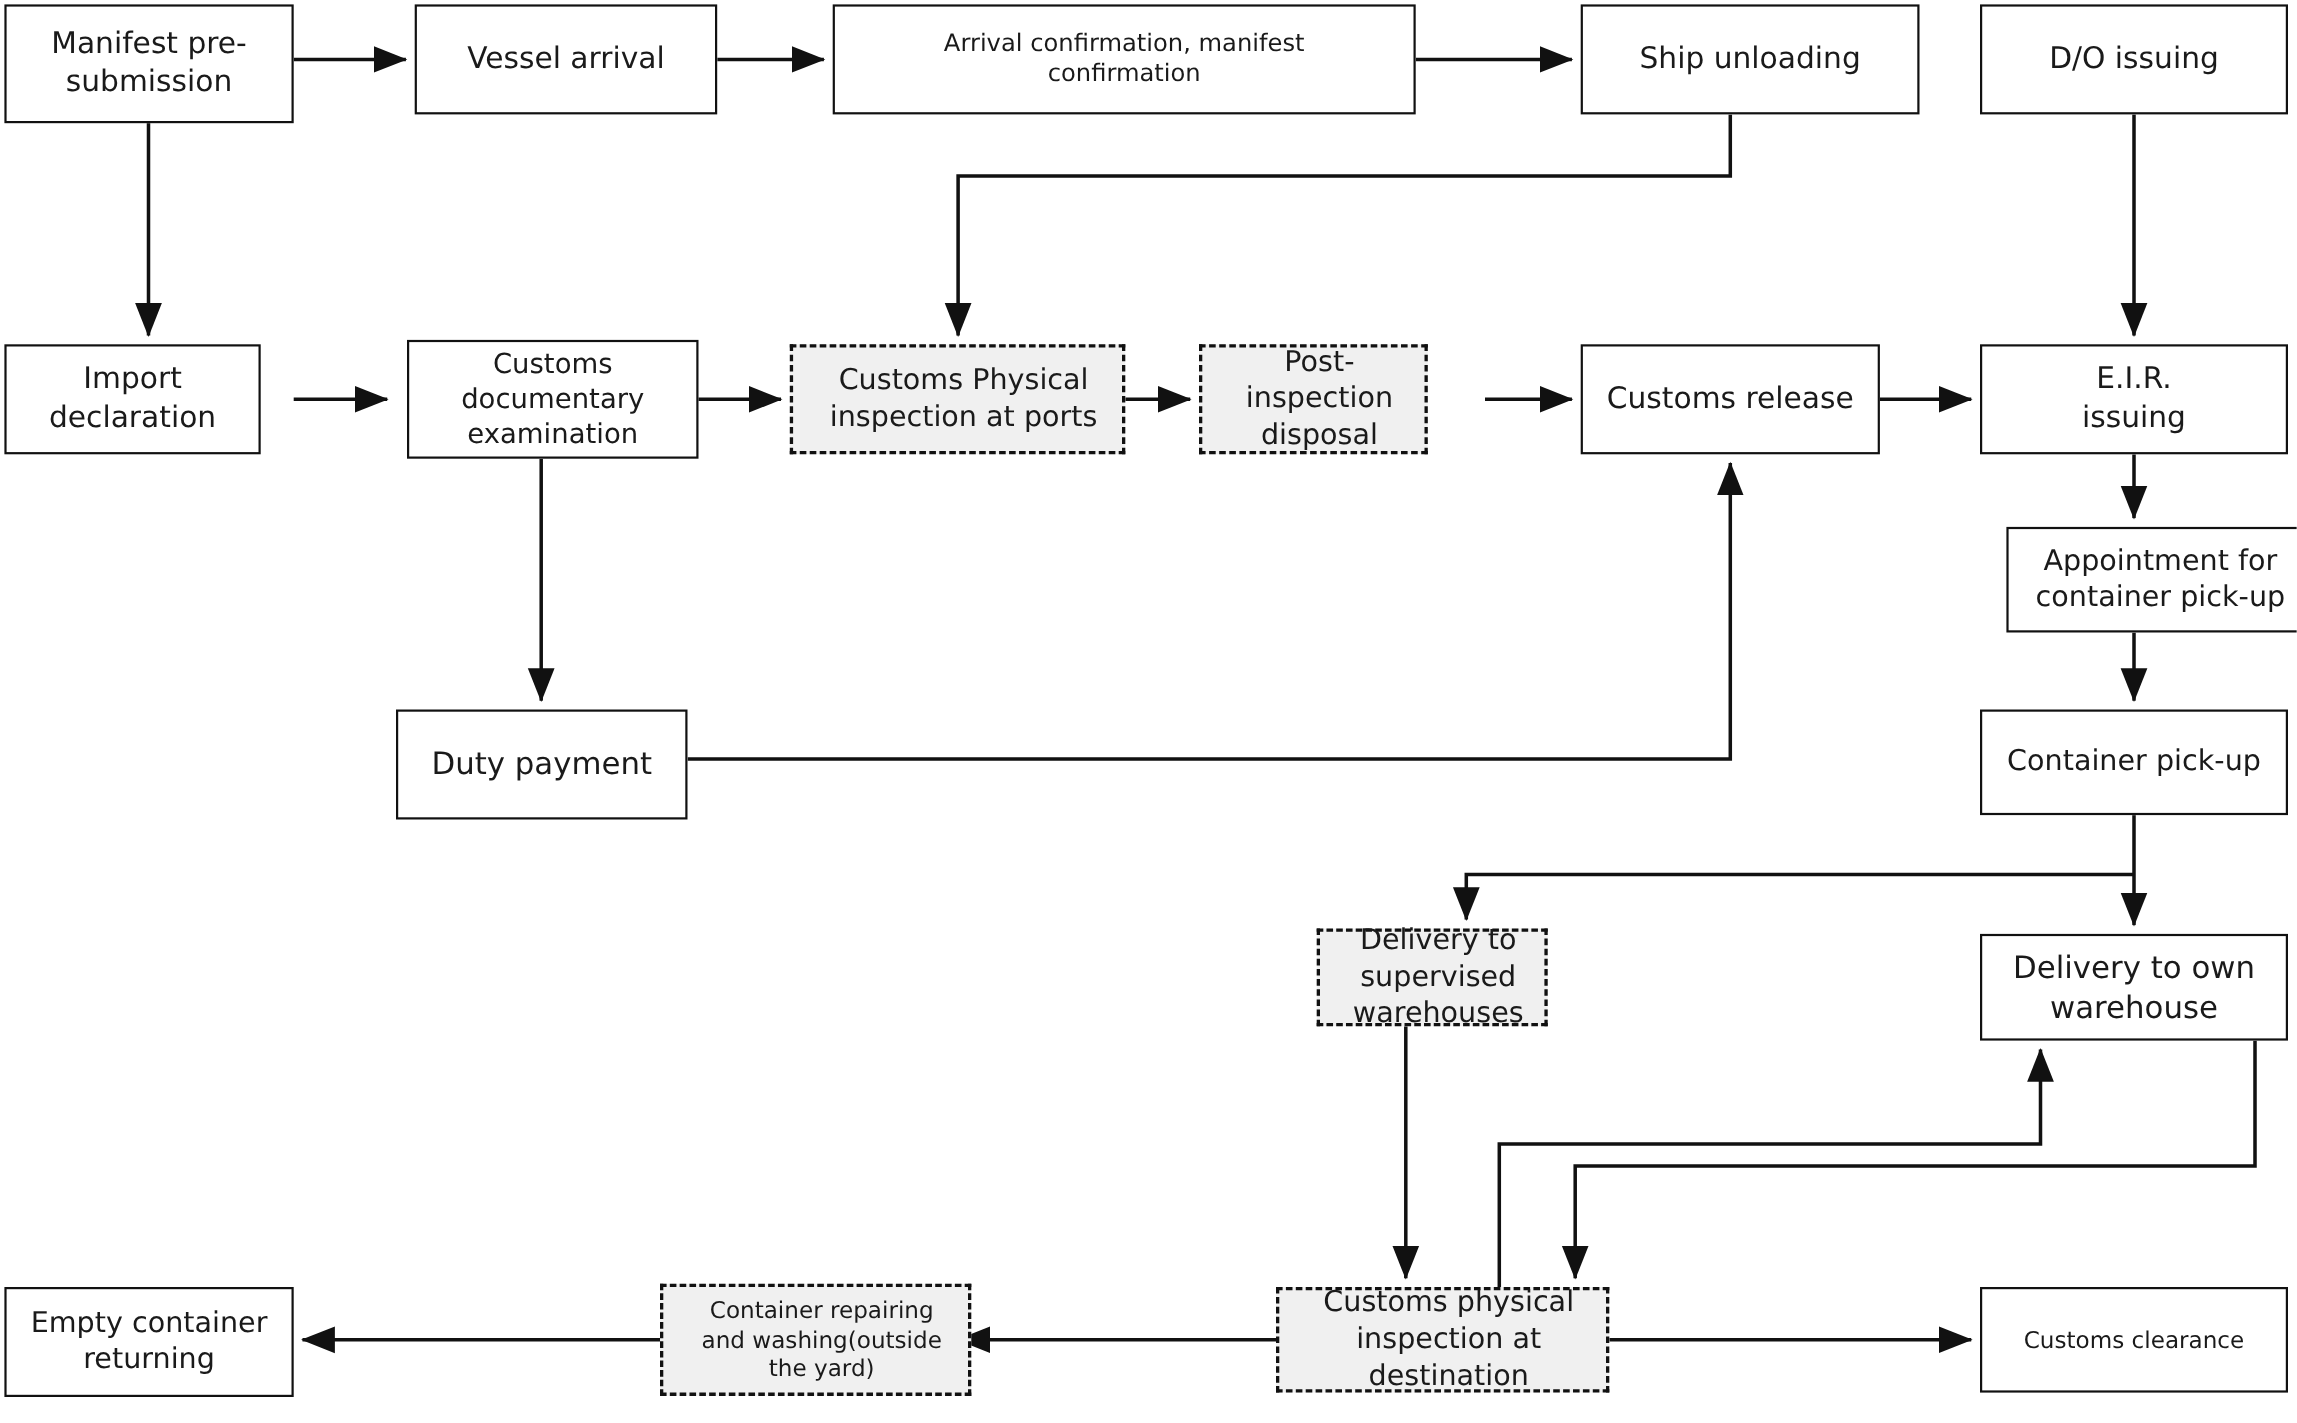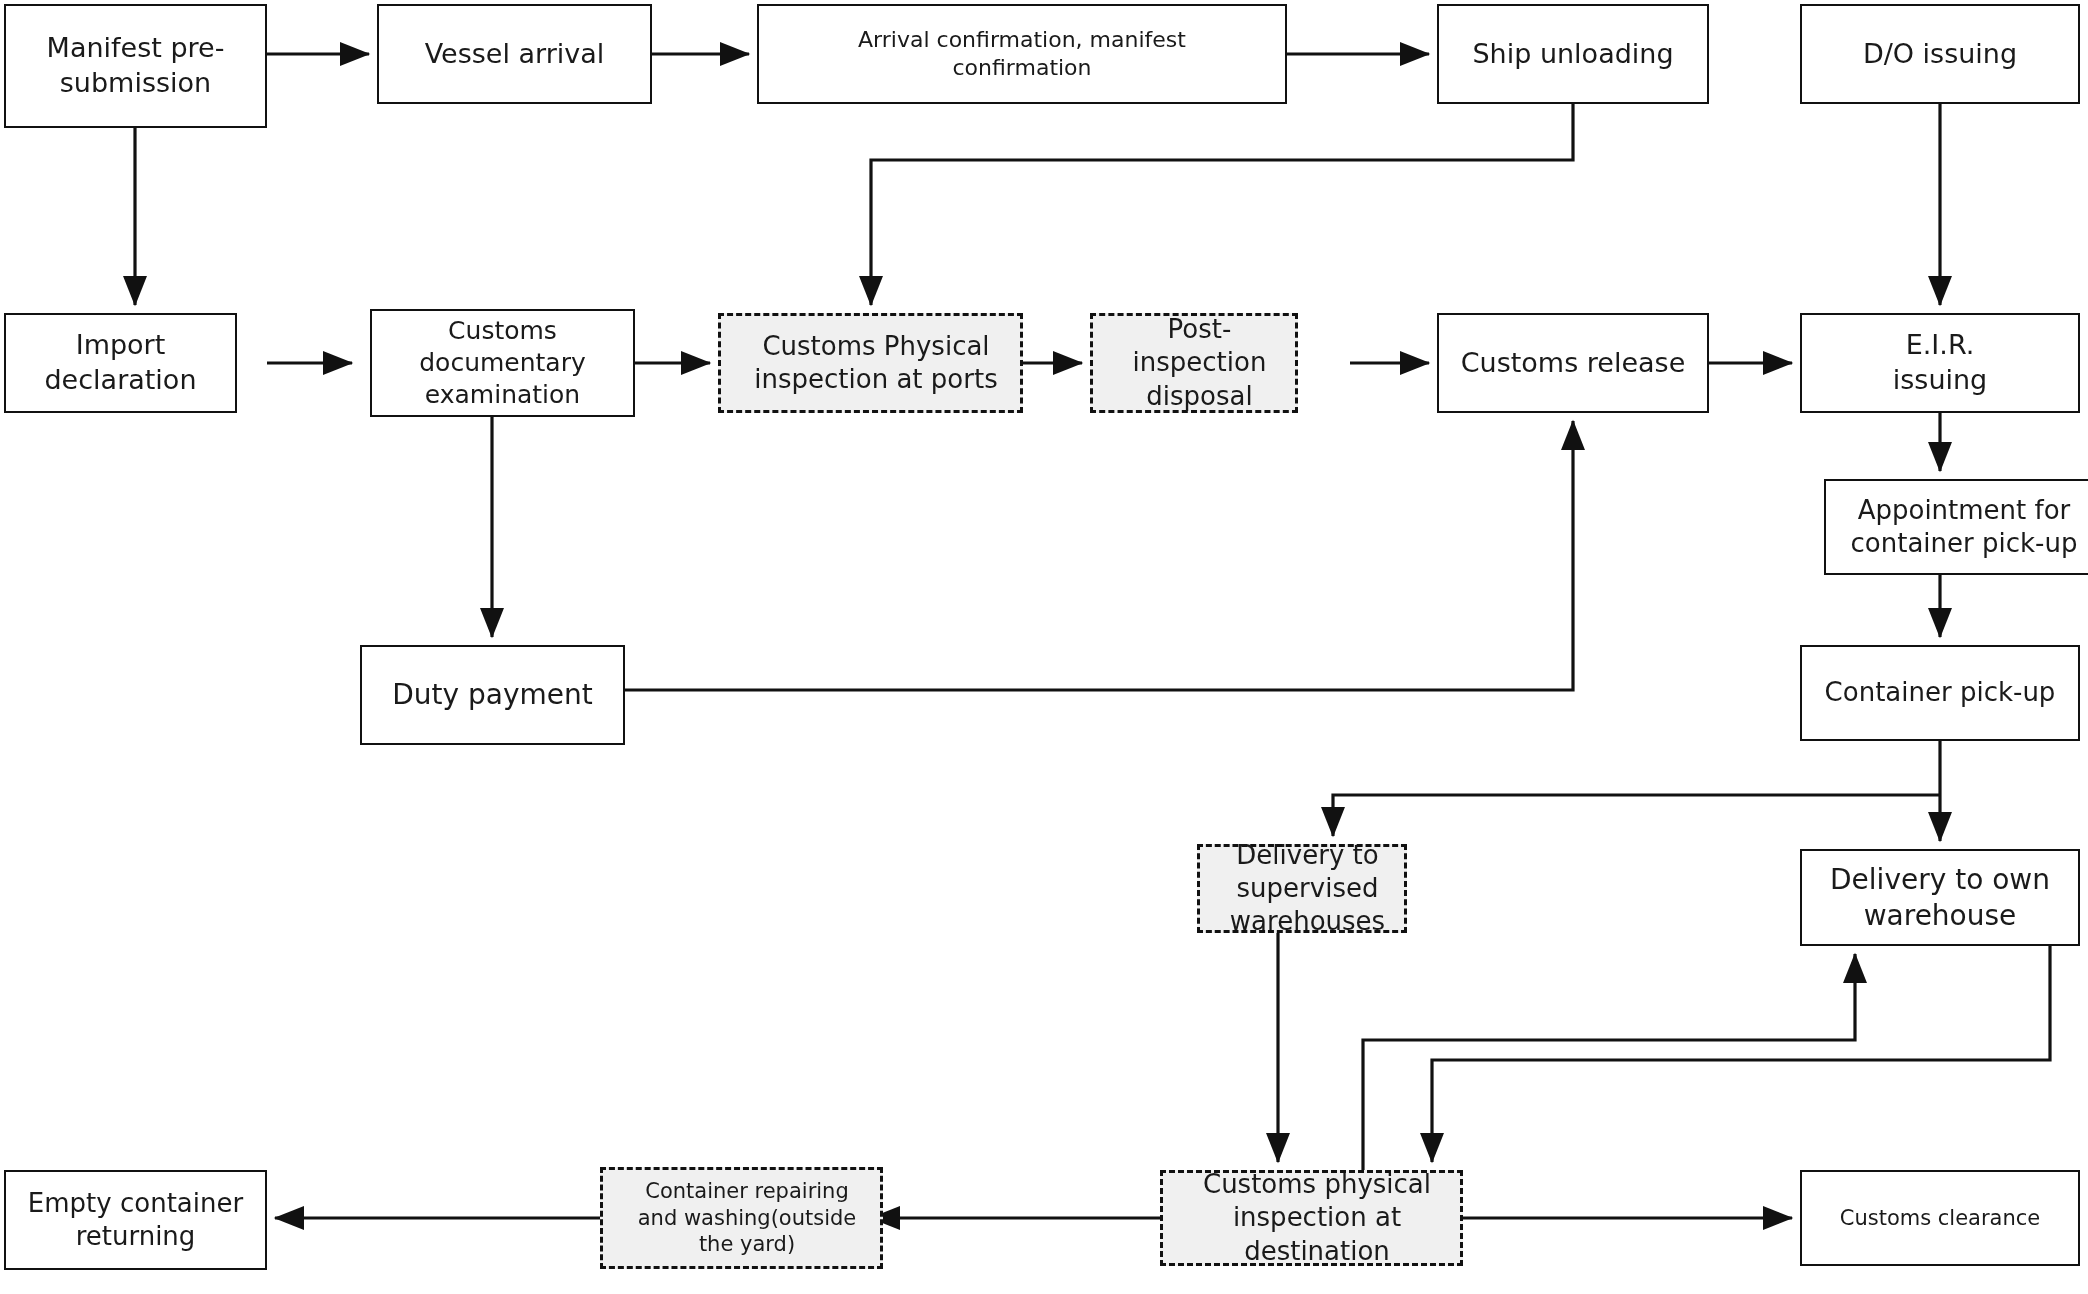--- a/index.html
+++ b/index.html
@@ -97,32 +97,32 @@
 
       <path d="M1463,1218 L1792,1218" marker-end="url(#ah)"></path>
 
       <path d="M1160,1218 L871,1218" marker-end="url(#ah)"></path>
 
       <path d="M600,1218 L275,1218" marker-end="url(#ah)"></path>
     </g>
   </svg>
 
   <div id="nodes-layer">
-      <div class="node" style="left: 4px; top: 4px; width: 263px; height: 124px; font-size: 27px;">
+      <div class="node" style="left: 4px; top: 4px; width: 263px; height: 108px; font-size: 27px;">
         <span class="lbl">Manifest pre-
 submission</span>
       </div>
       <div class="node" style="left: 377px; top: 4px; width: 275px; height: 100px; font-size: 27px;">
         <span class="lbl">Vessel arrival</span>
       </div>
       <div class="node" style="left: 757px; top: 4px; width: 530px; height: 100px; font-size: 22px;">
         <span class="lbl">Arrival confirmation, manifest
 confirmation</span>
       </div>
-      <div class="node" style="left: 1437px; top: 4px; width: 272px; height: 100px; font-size: 27px;">
+      <div class="node" style="left: 1437px; top: 4px; width: 308px; height: 100px; font-size: 27px;">
         <span class="lbl">Ship unloading</span>
       </div>
       <div class="node" style="left: 1800px; top: 4px; width: 280px; height: 100px; font-size: 27px;">
         <span class="lbl">D/O issuing</span>
       </div>
       <div class="node" style="left: 4px; top: 313px; width: 233px; height: 100px; font-size: 27px;">
         <span class="lbl">Import
 declaration</span>
       </div>
       <div class="node" style="left: 360px; top: 309px; width: 265px; height: 108px; font-size: 25px; margin-left: 10px;">

